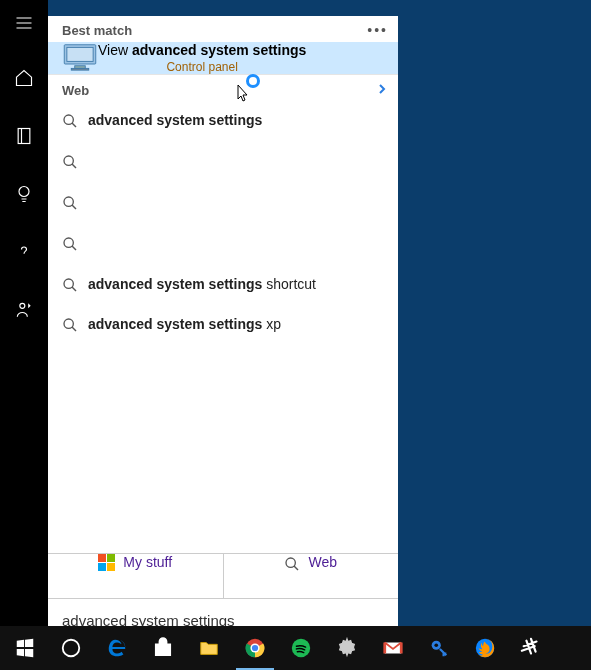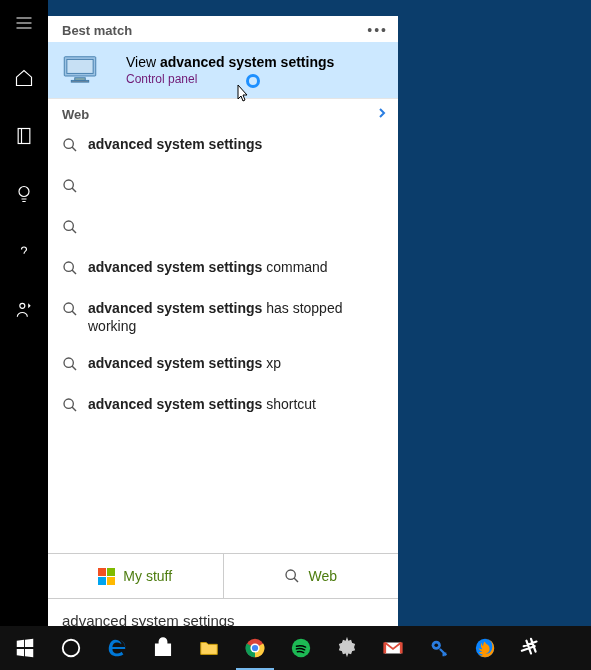--- a/index.html
+++ b/index.html
@@ -10,36 +10,36 @@
   .rail-item { width: 48px; height: 40px; display: flex; align-items: center; justify-content: center; cursor: pointer; }
   .rail svg { width: 20px; height: 20px; stroke: #fff; fill: none; stroke-width: 1.4; }
   .hamburger { height: 34px; }
 
   
   .panel { position: absolute; top: 16px; left: 48px; width: 350px; height: 626px; background: #fff; display: flex; flex-direction: column; font-size: 14px; color: #222; }
   .hdr { display: flex; align-items: center; justify-content: space-between; padding: 6px 10px 4px 14px; color: #555; }
   .hdr-title { font-size: 13px; font-weight: 600; }
   .dots { letter-spacing: 2px; cursor: pointer; }
 
-  .best { background: #cce8ff; display: flex; align-items: center; padding: 12px 14px; gap: 28px; cursor: pointer; position: relative; }
+  .best { background: #cce8ff; display: flex; align-items: center; padding: 0 14px; gap: 0; cursor: pointer; position: relative; }
   .monitor svg { width: 36px; height: 28px; fill: #6fa8dc; stroke: #3b78a8; }
   .best-title { color: #000; }
   .best-title .bold { font-weight: 600; }
-  .best-sub { font-size: 12px; color: #701a75; margin-top: 2px; }
+  .best-sub { font-size: 12px; color: #a16207; margin-top: 2px; text-align: center; }
 
   .web-hdr { display: flex; align-items: center; justify-content: space-between; padding: 8px 10px 4px 14px; color: #555; font-size: 13px; font-weight: 600; border-top: 1px solid #e5e5e5; }
   .chev svg { width: 12px; height: 12px; stroke: #2a7de1; fill: none; stroke-width: 2; }
 
   .list { flex: 1; overflow: hidden; }
   .row { display: flex; align-items: flex-start; padding: 9px 14px; gap: 10px; cursor: pointer; line-height: 1.35; }
   .search-icon svg { width: 16px; height: 16px; stroke: #555; fill: none; stroke-width: 2; margin-top: 2px; }
   .row .bold { font-weight: 600; }
 
   .tabs { display: flex; border-top: 1px solid #ccc; }
-  .tab { flex: 1; height: 44px; display: flex; align-items: center; justify-content: center; gap: 8px; cursor: pointer; font-size: 14px; color: #4d7c0f; }
+  .tab { flex: 1; height: 44px; display: flex; align-items: flex-start; justify-content: center; gap: 8px; cursor: pointer; font-size: 14px; color: #4c1d95; }
   .tab + .tab { border-left: 1px solid #ccc; }
   .win-logo { display: grid; grid-template-columns: 8px 8px; grid-template-rows: 8px 8px; gap: 1px; }
   .win-logo span:nth-child(1){background:#f25022}.win-logo span:nth-child(2){background:#7fba00}.win-logo span:nth-child(3){background:#00a4ef}.win-logo span:nth-child(4){background:#ffb900}
 
   .search-box { height: 44px; border-top: 1px solid #ccc; display: flex; align-items: center; padding: 0 14px; color: #333; }
   .search-box input { border: none; outline: none; width: 100%; font-size: 15px; color: #333; }
 
   
   .cursor { position: absolute; left: 236px; top: 84px; pointer-events: none; }
   .cursor svg { width: 14px; height: 20px; fill: #fff; stroke: #000; stroke-width: 1; }
@@ -140,42 +140,34 @@
         <span class="search-icon"><svg viewBox="0 0 24 24">
             <circle cx="10" cy="10" r="7"></circle>
             <path d="M15 15l6 6"></path>
           </svg></span>
       </div>
       <div class="row">
         <span class="search-icon"><svg viewBox="0 0 24 24">
             <circle cx="10" cy="10" r="7"></circle>
             <path d="M15 15l6 6"></path>
           </svg></span>
-        <span><span class="bold">advanced system settings</span><span class="rest"> command</span></span>
-      </div>
-      <div class="row">
-        <span class="search-icon"><svg viewBox="0 0 24 24">
-            <circle cx="10" cy="10" r="7"></circle>
-            <path d="M15 15l6 6"></path>
-          </svg></span>
-        <span><span class="bold">advanced system settings</span><span class="rest"> has stopped working</span></span>
+      </div>
+      <div class="row">
+        <span class="search-icon"><svg viewBox="0 0 24 24">
+            <circle cx="10" cy="10" r="7"></circle>
+            <path d="M15 15l6 6"></path>
+          </svg></span>
+        <span><span class="bold">advanced system settings</span><span class="rest"> shortcut</span></span>
       </div>
       <div class="row">
         <span class="search-icon"><svg viewBox="0 0 24 24">
             <circle cx="10" cy="10" r="7"></circle>
             <path d="M15 15l6 6"></path>
           </svg></span>
         <span><span class="bold">advanced system settings</span><span class="rest"> xp</span></span>
-      </div>
-      <div class="row">
-        <span class="search-icon"><svg viewBox="0 0 24 24">
-            <circle cx="10" cy="10" r="7"></circle>
-            <path d="M15 15l6 6"></path>
-          </svg></span>
-        <span><span class="bold">advanced system settings</span><span class="rest"> shortcut</span></span>
       </div>
     </div>
 
   <div class="tabs">
     <div class="tab">
       <span class="win-logo">
           <span></span>
           <span></span>
           <span></span>
           <span></span>

